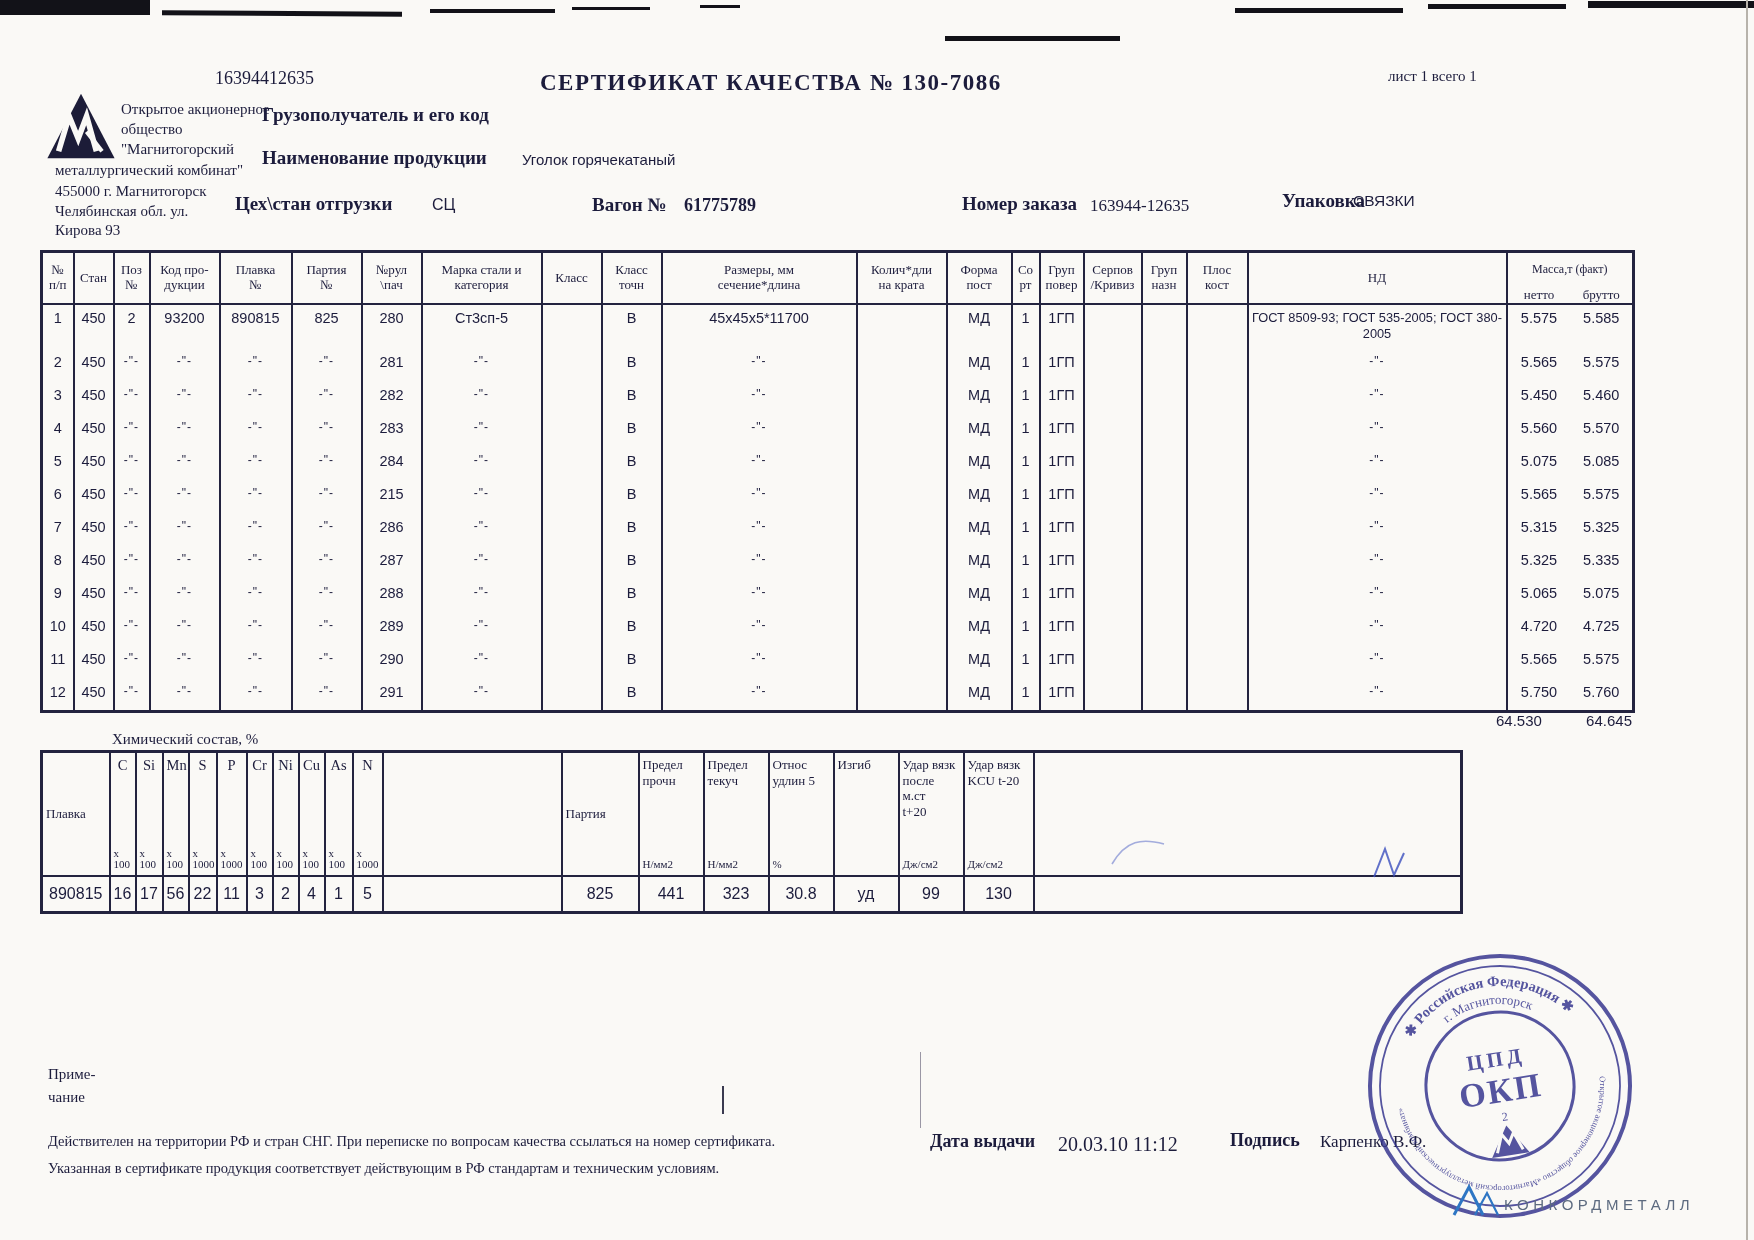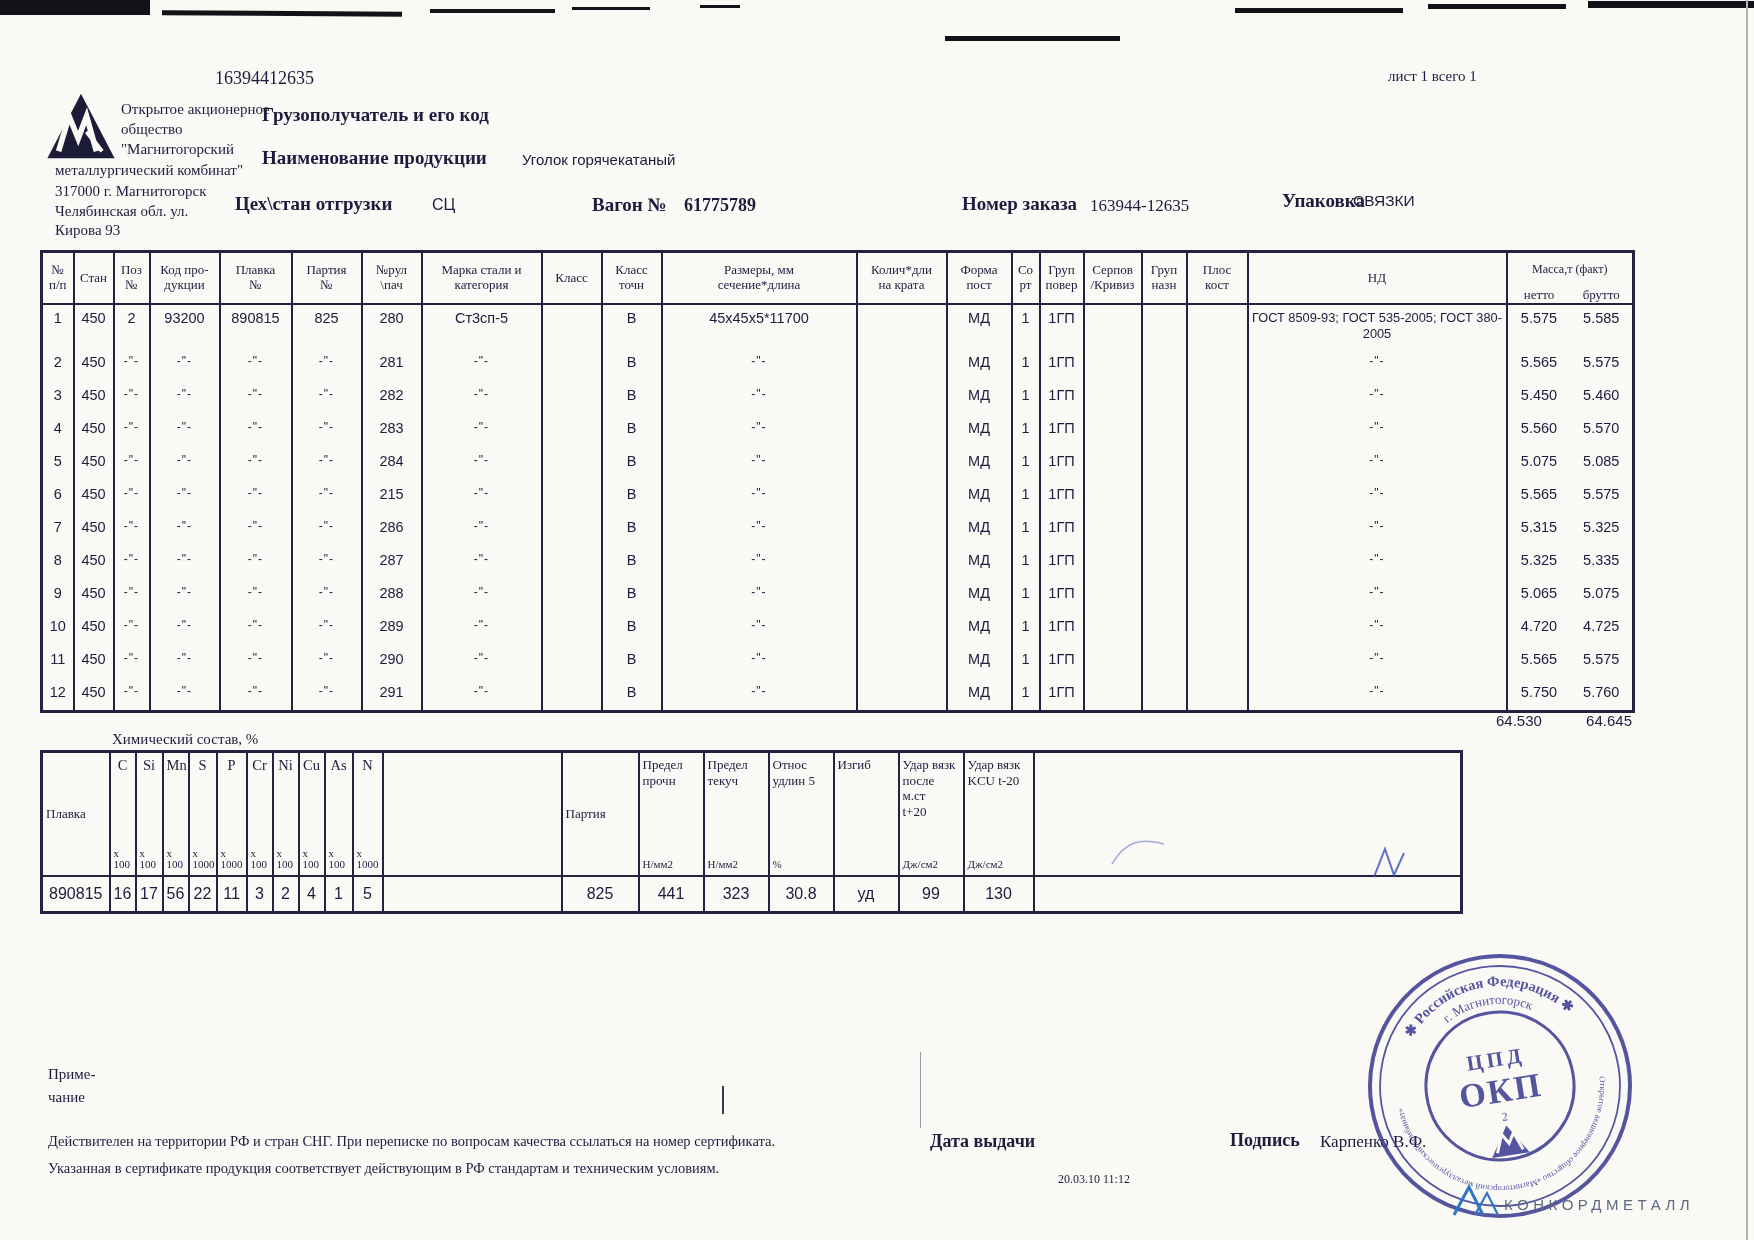--- a/index.html
+++ b/index.html
@@ -58,33 +58,34 @@
   <div class="art" style="left:700px;top:5px;width:40px;height:3px;"></div>
   <div class="art" style="left:945px;top:36px;width:175px;height:5px;"></div>
   <div class="art" style="left:1235px;top:8px;width:168px;height:5px;"></div>
   <div class="art" style="left:1428px;top:4px;width:138px;height:5px;"></div>
   <div class="art" style="left:1588px;top:1px;width:166px;height:7px;"></div>
   <div class="vline" style="left:1746px;top:0;width:2px;height:1240px;"></div>
   <div class="art" style="left:722px;top:1086px;width:2px;height:28px;background:#3a3a50;"></div>
   <div class="vline" style="left:920px;top:1052px;width:1px;height:76px;background:#9a97a5;"></div>
 
   <div class="abs" style="left:215px;top:68px;font-size:18px;">16394412635</div>
+  <div class="abs b" style="left:540px;top:70px;font-size:23px;letter-spacing:1.5px;">СЕРТИФИКАТ КАЧЕСТВА № 130-7086</div>
   <div class="abs" style="left:1388px;top:68px;font-size:15px;">лист 1 всего 1</div>
 
   <svg class="abs" style="left:46px;top:92px;" width="70" height="68" viewBox="0 0 100 96">
     <polygon points="50,2 2,94 98,94" fill="#1c1c38"></polygon>
     <path d="M18,84 L33,34 L46,66 L58,34 L72,84" stroke="#faf9f6" stroke-width="8" fill="none"></path>
     <path d="M58,56 L80,84" stroke="#faf9f6" stroke-width="6" fill="none"></path>
   </svg>
 
   <div class="abs" style="left:121px;top:101px;font-size:15px;">Открытое акционерное</div>
   <div class="abs" style="left:121px;top:121px;font-size:15px;">общество</div>
   <div class="abs" style="left:121px;top:141px;font-size:15px;">"Магнитогорский</div>
   <div class="abs" style="left:55px;top:162px;font-size:15px;">металлургический комбинат"</div>
-  <div class="abs" style="left:55px;top:183px;font-size:15px;">317000 г. Магнитогорск</div>
+  <div class="abs" style="left:55px;top:183px;font-size:15px;">455000 г. Магнитогорск</div>
   <div class="abs" style="left:55px;top:203px;font-size:15px;">Челябинская обл.  ул.</div>
   <div class="abs" style="left:55px;top:222px;font-size:15px;">Кирова 93</div>
 
   <div class="abs b" style="left:262px;top:104px;font-size:19px;">Грузополучатель и его код</div>
   <div class="abs b" style="left:262px;top:147px;font-size:19px;">Наименование продукции</div>
   <div class="abs sans" style="left:522px;top:151px;font-size:15px;">Уголок горячекатаный</div>
 
   <div class="abs b" style="left:235px;top:193px;font-size:19px;">Цех\стан отгрузки</div>
   <div class="abs sans" style="left:432px;top:196px;font-size:16px;">СЦ</div>
   <div class="abs b" style="left:592px;top:194px;font-size:19px;">Вагон №</div>
@@ -636,21 +637,21 @@
         </tr>
       </tbody>
   </table>
 
   <div class="abs" style="left:48px;top:1066px;font-size:15px;">Приме-</div>
   <div class="abs" style="left:48px;top:1089px;font-size:15px;">чание</div>
   <div class="abs" style="left:48px;top:1160px;font-size:14.5px;width:800px;">Указанная в сертификате продукция соответствует действующим в РФ стандартам и техническим условиям.</div>
   <div class="abs" style="left:48px;top:1133px;font-size:14.5px;width:800px;">Действителен на территории РФ и стран СНГ. При переписке по вопросам качества ссылаться на номер сертификата.</div>
 
   <div class="abs b" style="left:930px;top:1131px;font-size:18px;">Дата выдачи</div>
-  <div class="abs" style="left:1058px;top:1133px;font-size:12px;margin-top:39px;">20.03.10 11:12</div>
+  <div class="abs" style="left:1058px;top:1133px;font-size:20px;">20.03.10 11:12</div>
   <div class="abs b" style="left:1230px;top:1130px;font-size:18px;">Подпись</div>
   <div class="abs" style="left:1320px;top:1132px;font-size:17px;">Карпенко В.Ф.</div>
 
   <svg class="abs" style="left:1372px;top:845px;" width="40" height="36" viewBox="0 0 40 36">
     <polyline points="2,32 13,4 22,30 32,8" stroke="#3b4fbe" stroke-width="2" fill="none" opacity="0.8"></polyline>
   </svg>
   <svg class="abs" style="left:1108px;top:830px;" width="60" height="40" viewBox="0 0 60 40">
     <path d="M4,34 C 18,10 34,8 56,14" stroke="#4b5fc4" stroke-width="1.6" fill="none" opacity="0.5"></path>
   </svg>
 

